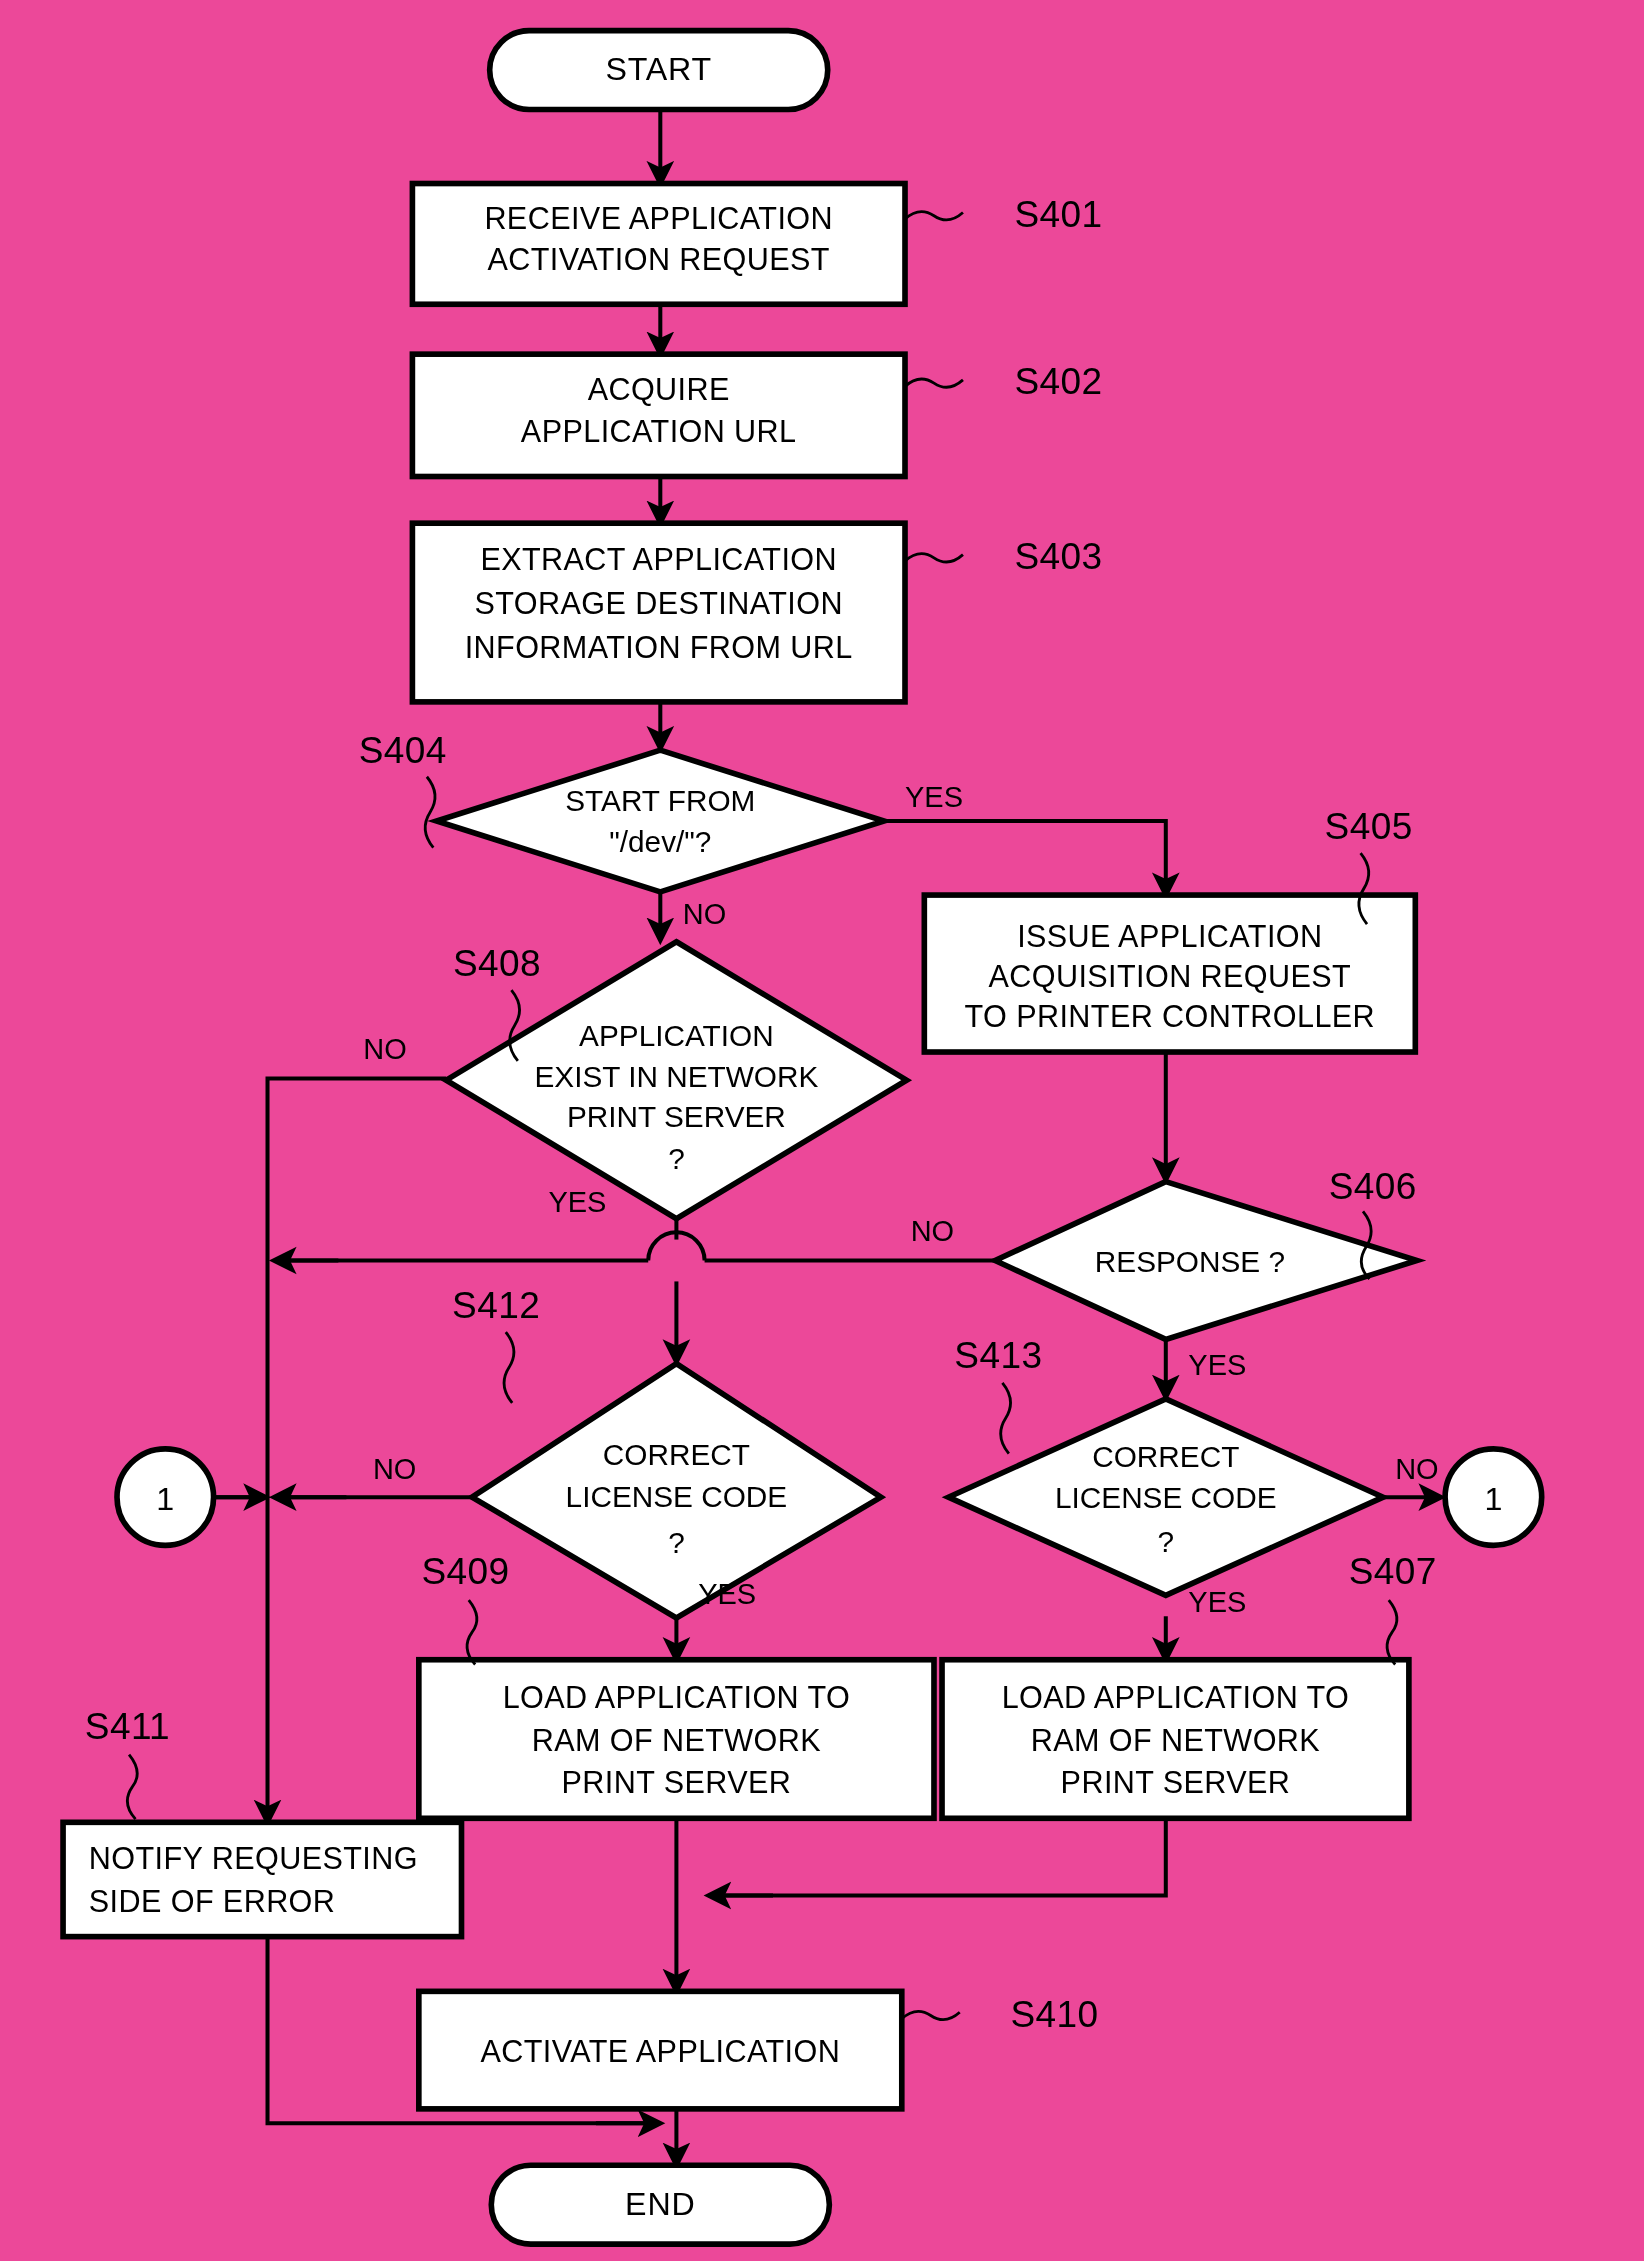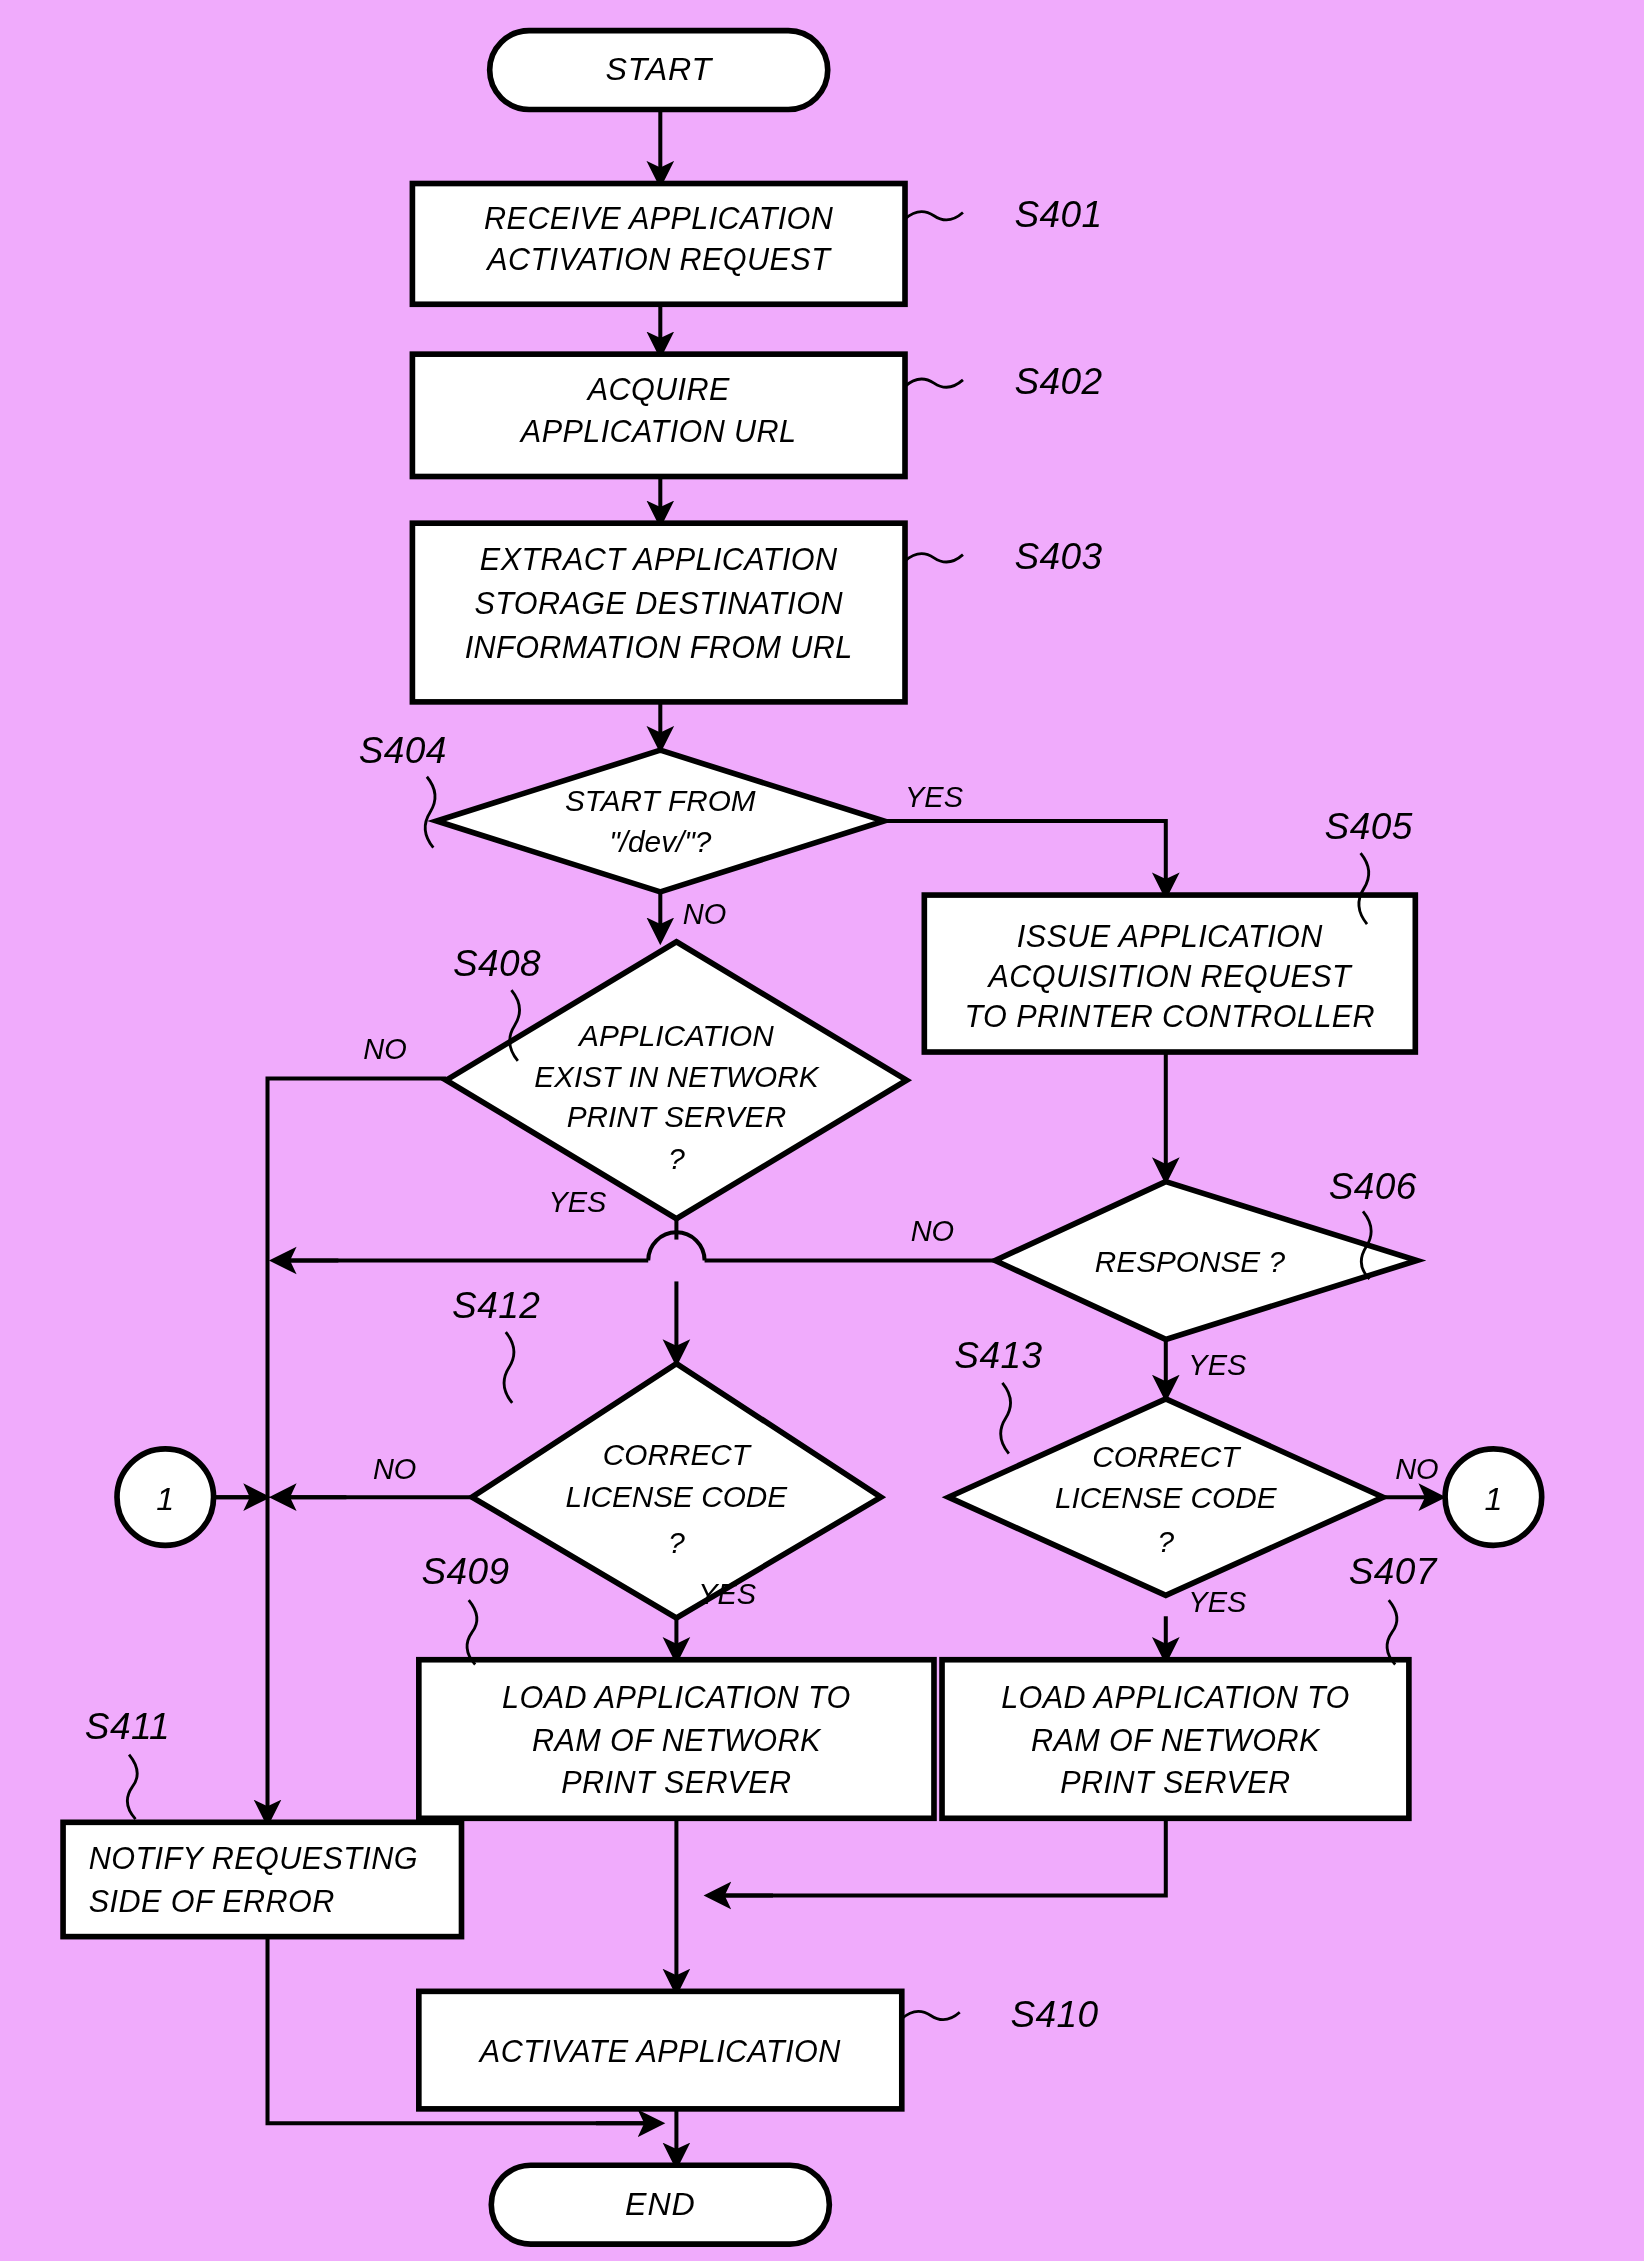--- a/index.html
+++ b/index.html
@@ -1,17 +1,17 @@
 <!DOCTYPE html>
 <html style="font-size:13px"><head>
 <meta charset="utf-8">
 <style>
   html,body{margin:0;padding:0;background:#ffffff;}
   body{width:1645px;height:2261px;font-family:"Liberation Sans",sans-serif;}
-  #stage{position:relative;width:1645px;height:2261px;overflow:hidden;background:#f0abfc;font-style:italic;}
+  #stage{position:relative;width:1645px;height:2261px;overflow:hidden;background:#ec4899;}
   svg{display:block;}
   .nd-text{font-family:"Liberation Sans",sans-serif;fill:#000;text-anchor:middle;}
   .box-label{font-size:38px;letter-spacing:0.5px;}
   .term-label{font-size:40px;letter-spacing:1px;}
   .dia-label{font-size:37px;}
   .step-label{font-size:46px;letter-spacing:0.5px;}
   .edge-label{font-size:36px;}
   .conn-label{font-size:40px;}
   .shape{fill:#ffffff;stroke:#000000;stroke-width:7;}
   .line{stroke:#000000;stroke-width:5;fill:none;}

